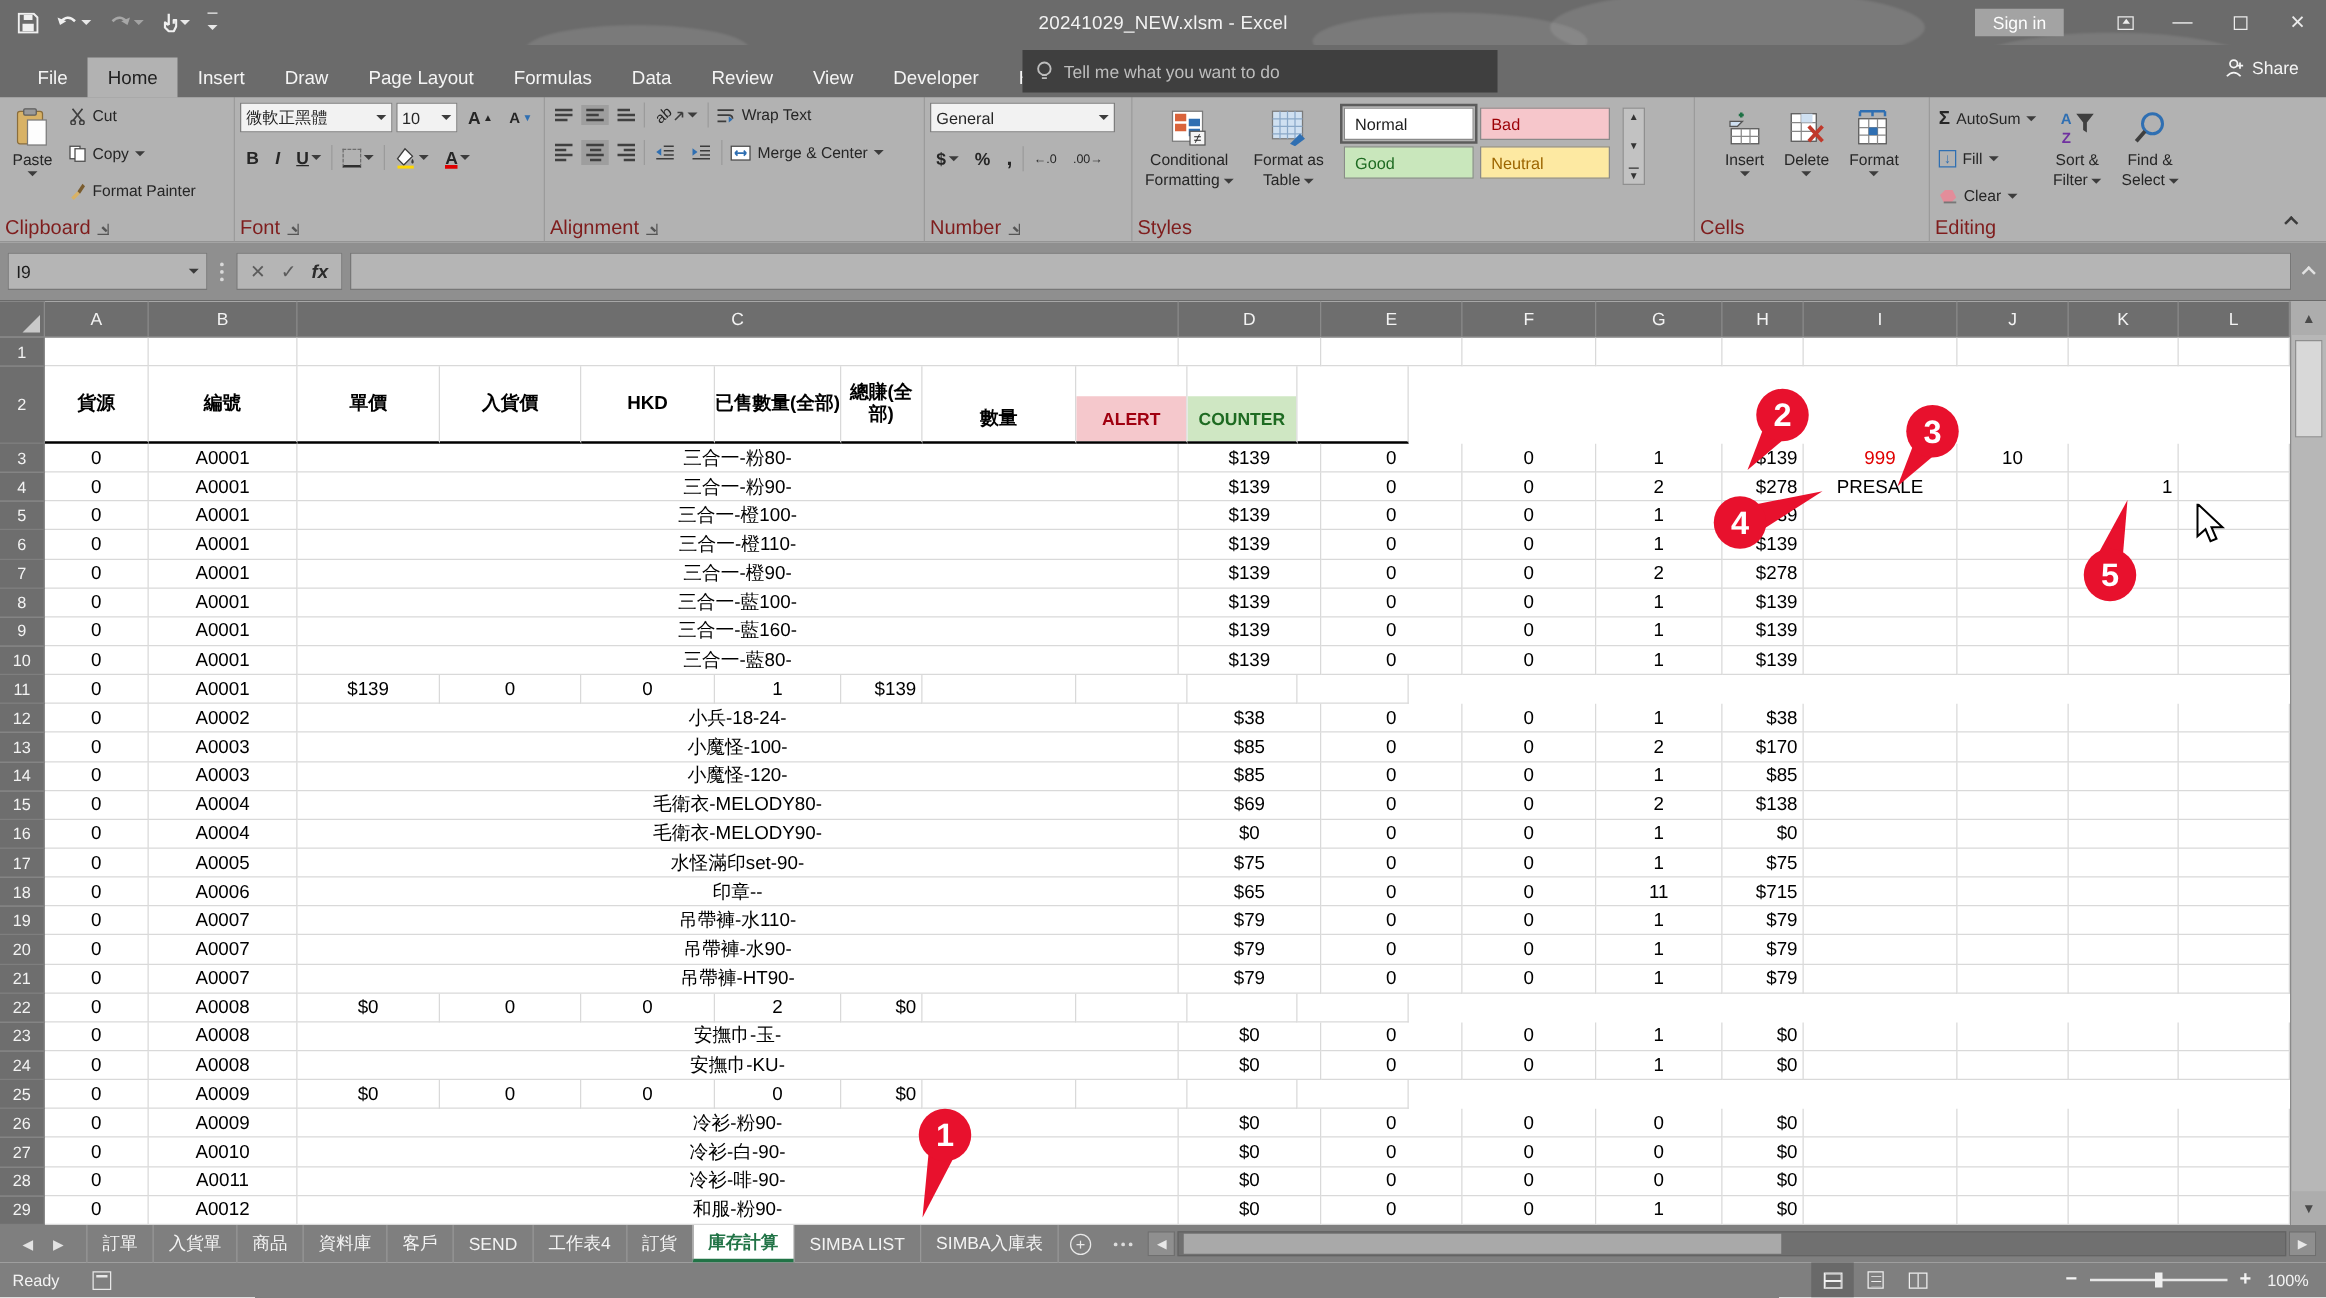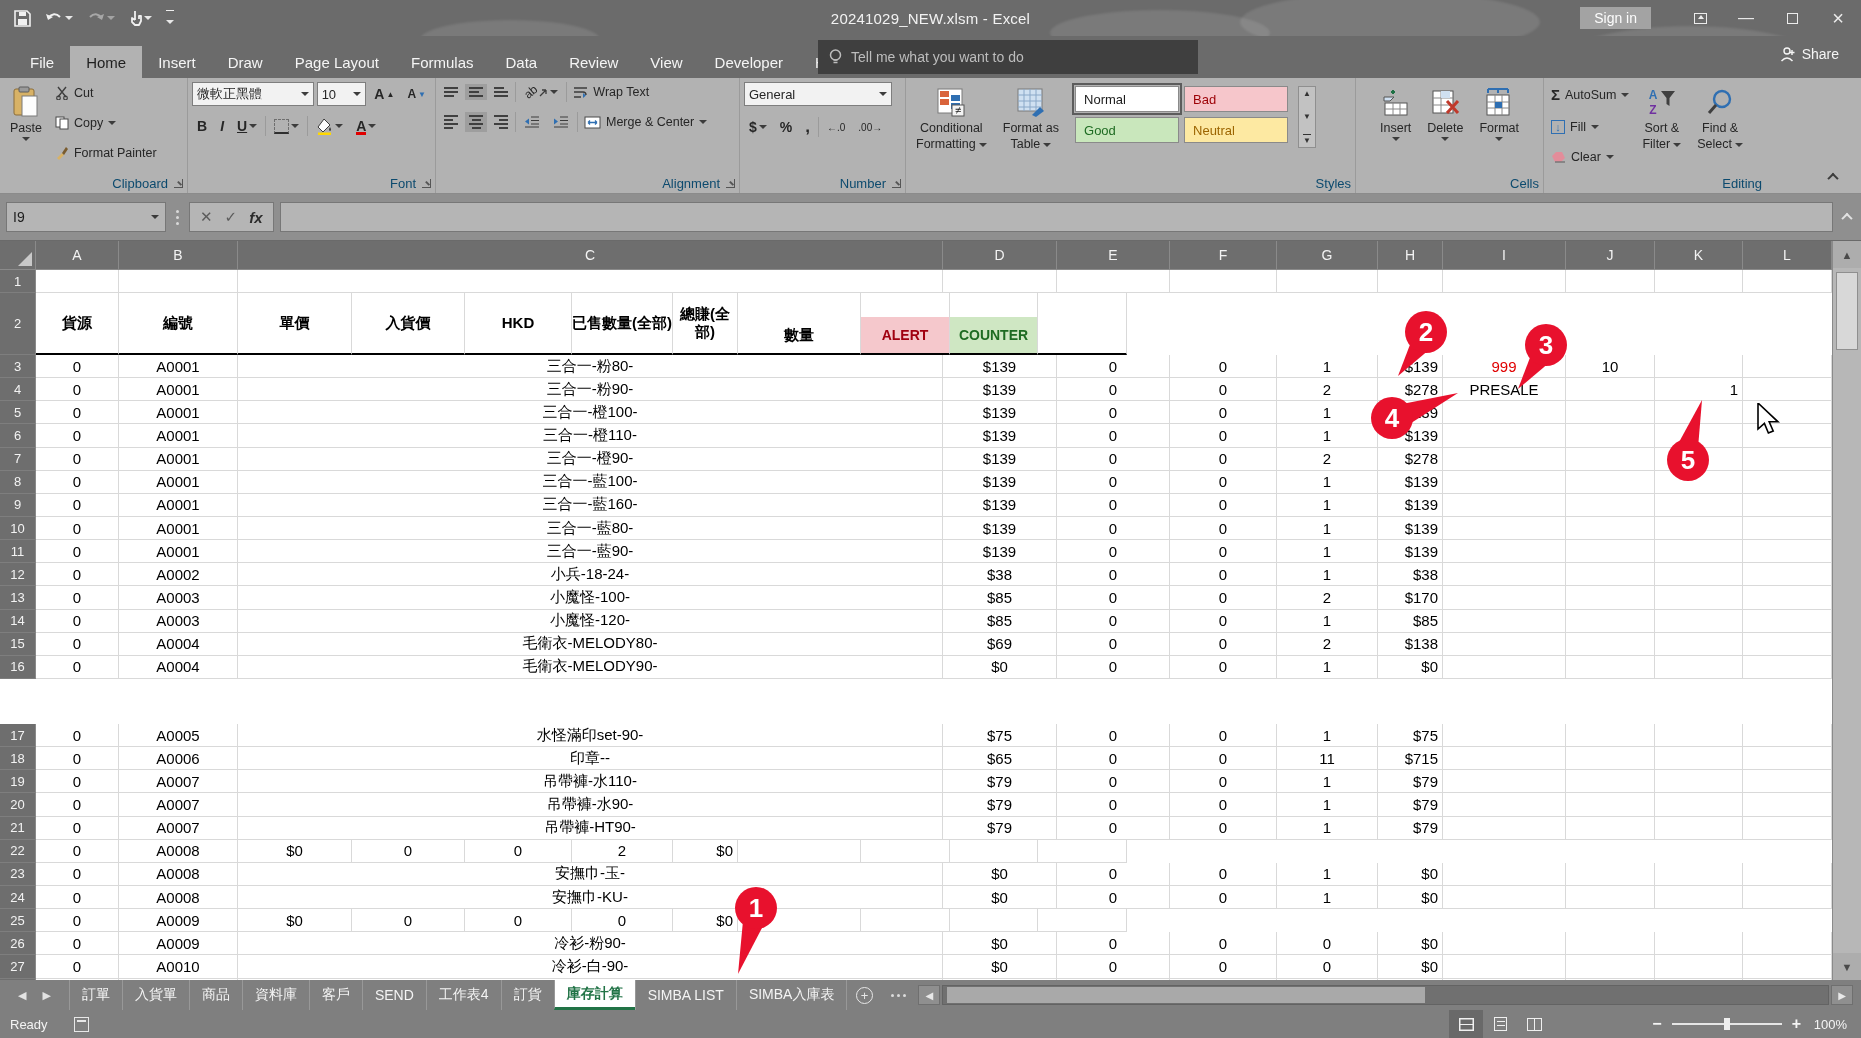--- a/index.html
+++ b/index.html
@@ -28,21 +28,21 @@
   .mtabs { display:flex; height:32px; margin-left:14px; }
   .mtab { padding:0 16px; display:flex; align-items:center; color:#f5f5f5; font-size:15px; cursor:default; }
   .mtab.active { background:#b2b2b2; color:#1f1f1f; }
   .tellme { position:absolute; left:818px; top:4px; width:380px; height:34px; background:#3f3f3f; display:flex; align-items:center; gap:8px; padding:0 10px; color:#bdbdbd; font-size:14px; }
   .share { position:absolute; right:22px; top:10px; display:flex; align-items:center; gap:6px; color:#f5f5f5; font-size:14px; }
 
   
   .ribbon { top:78px; height:116px; background:#b2b2b2; border-bottom:1px solid #8b8b8b; display:flex; color:#262626; z-index:3; }
   .rgroup { display:flex; flex-direction:column; border-right:1px solid #9b9b9b; padding:4px 4px 0 4px; }
   .rg-content { flex:1; display:flex; align-items:flex-start; gap:4px; }
-  .rg-label { height:20px; display:flex; align-items:center; justify-content:flex-end; gap:6px; font-size:13px; color:#0c4a6e; }
+  .rg-label { height:20px; display:flex; align-items:center; justify-content:flex-start; gap:6px; font-size:16px; color:#7f1d1d; }
   .launcher { width:9px; height:9px; border-right:1.5px solid #555; border-bottom:1.5px solid #555; position:relative; }
   .launcher::after { content:""; position:absolute; right:1px; bottom:1px; width:5px; height:1.5px; background:#555; transform:rotate(45deg); transform-origin:right bottom; }
   .bigbtn { display:flex; flex-direction:column; align-items:center; justify-content:flex-start; padding:3px 6px; font-size:12.5px; gap:2px; text-align:center; line-height:1.15; }
   .bigbtn .bicon { height:34px; display:flex; align-items:center; }
   .stack { display:flex; flex-direction:column; justify-content:space-between; height:82px; padding:3px 0; }
   .smallbtn { display:flex; align-items:center; gap:5px; font-size:12.5px; padding:1px 3px; white-space:nowrap; }
   .frow { display:flex; align-items:center; gap:3px; margin-bottom:6px; }
   .combo { background:#f2f2f2; border:1px solid #7e7e7e; font-size:13px; display:flex; align-items:center; justify-content:space-between; padding:1px 4px; height:24px; }
   .glyphbtn { font-size:14px; font-weight:bold; padding:1px 5px; display:flex; align-items:center; gap:2px; }
   .albars { display:inline-flex; flex-direction:column; gap:2px; padding:3px 4px; }
@@ -752,21 +752,20 @@
         <div class="cell r" style="width: 65px; height: 23.15px;">$139</div>
         <div class="cell" style="width: 123px; height: 23.15px;"></div>
         <div class="cell" style="width: 89px; height: 23.15px;"></div>
         <div class="cell r" style="width: 88px; height: 23.15px;"></div>
         <div class="cell" style="width: 89px; height: 23.15px;"></div>
       </div>
       <div class="grow" style="height: 23.15px;">
         <div class="gutter" style="height: 23.15px;">11</div>
         <div class="cell" style="width: 83px; height: 23.15px;">0</div>
         <div class="cell" style="width: 119px; height: 23.15px;">A0001</div>
-        <div class="cell" style="width: 705px; height: 23.15px;">三合一-藍90-</div>
         <div class="cell" style="width: 114px; height: 23.15px;">$139</div>
         <div class="cell" style="width: 113px; height: 23.15px;">0</div>
         <div class="cell" style="width: 107px; height: 23.15px;">0</div>
         <div class="cell" style="width: 101px; height: 23.15px;">1</div>
         <div class="cell r" style="width: 65px; height: 23.15px;">$139</div>
         <div class="cell" style="width: 123px; height: 23.15px;"></div>
         <div class="cell" style="width: 89px; height: 23.15px;"></div>
         <div class="cell r" style="width: 88px; height: 23.15px;"></div>
         <div class="cell" style="width: 89px; height: 23.15px;"></div>
       </div>
@@ -838,21 +837,21 @@
         <div class="cell" style="width: 114px; height: 23.15px;">$0</div>
         <div class="cell" style="width: 113px; height: 23.15px;">0</div>
         <div class="cell" style="width: 107px; height: 23.15px;">0</div>
         <div class="cell" style="width: 101px; height: 23.15px;">1</div>
         <div class="cell r" style="width: 65px; height: 23.15px;">$0</div>
         <div class="cell" style="width: 123px; height: 23.15px;"></div>
         <div class="cell" style="width: 89px; height: 23.15px;"></div>
         <div class="cell r" style="width: 88px; height: 23.15px;"></div>
         <div class="cell" style="width: 89px; height: 23.15px;"></div>
       </div>
-      <div class="grow" style="height: 23.15px; margin-top: 45px;">
+      <div class="grow" style="height: 23.15px;">
         <div class="gutter" style="height: 23.15px;">17</div>
         <div class="cell" style="width: 83px; height: 23.15px;">0</div>
         <div class="cell" style="width: 119px; height: 23.15px;">A0005</div>
         <div class="cell" style="width: 705px; height: 23.15px;">水怪滿印set-90-</div>
         <div class="cell" style="width: 114px; height: 23.15px;">$75</div>
         <div class="cell" style="width: 113px; height: 23.15px;">0</div>
         <div class="cell" style="width: 107px; height: 23.15px;">0</div>
         <div class="cell" style="width: 101px; height: 23.15px;">1</div>
         <div class="cell r" style="width: 65px; height: 23.15px;">$75</div>
         <div class="cell" style="width: 123px; height: 23.15px;"></div>

